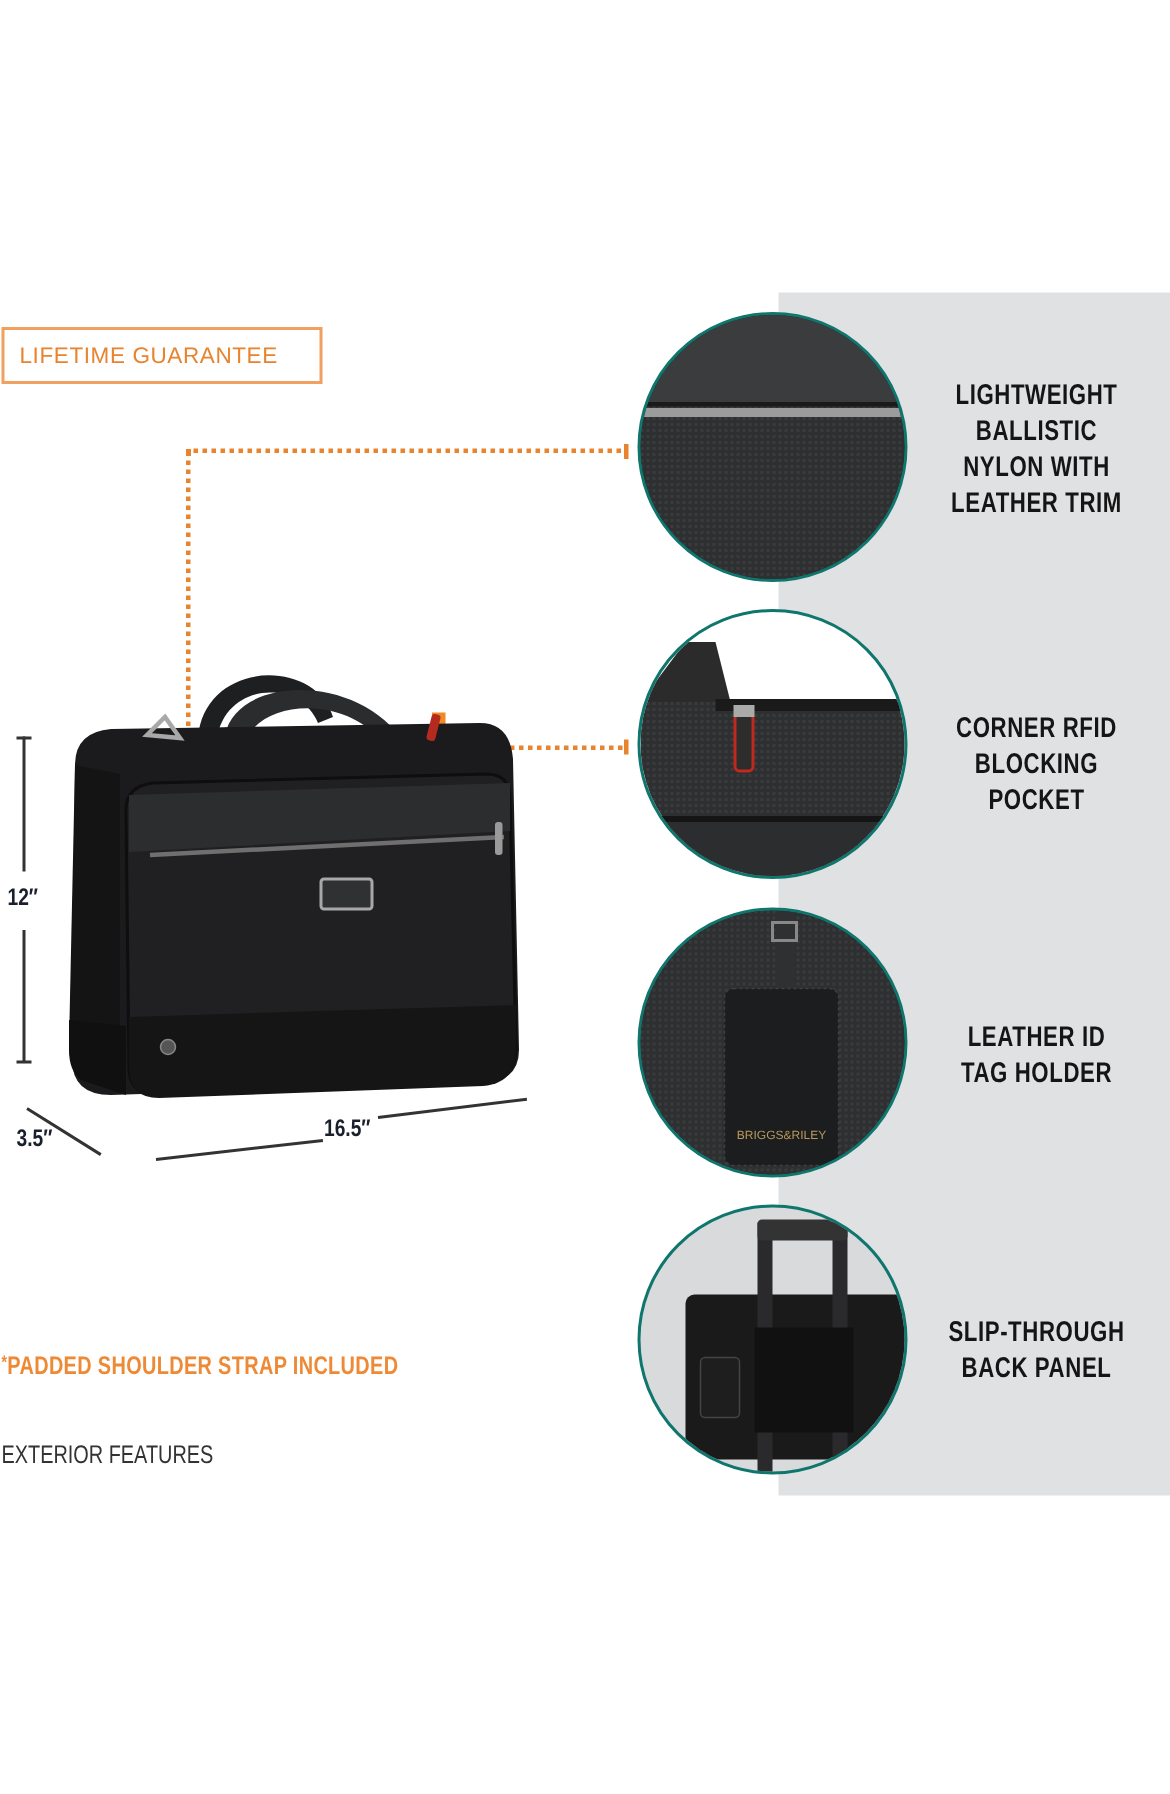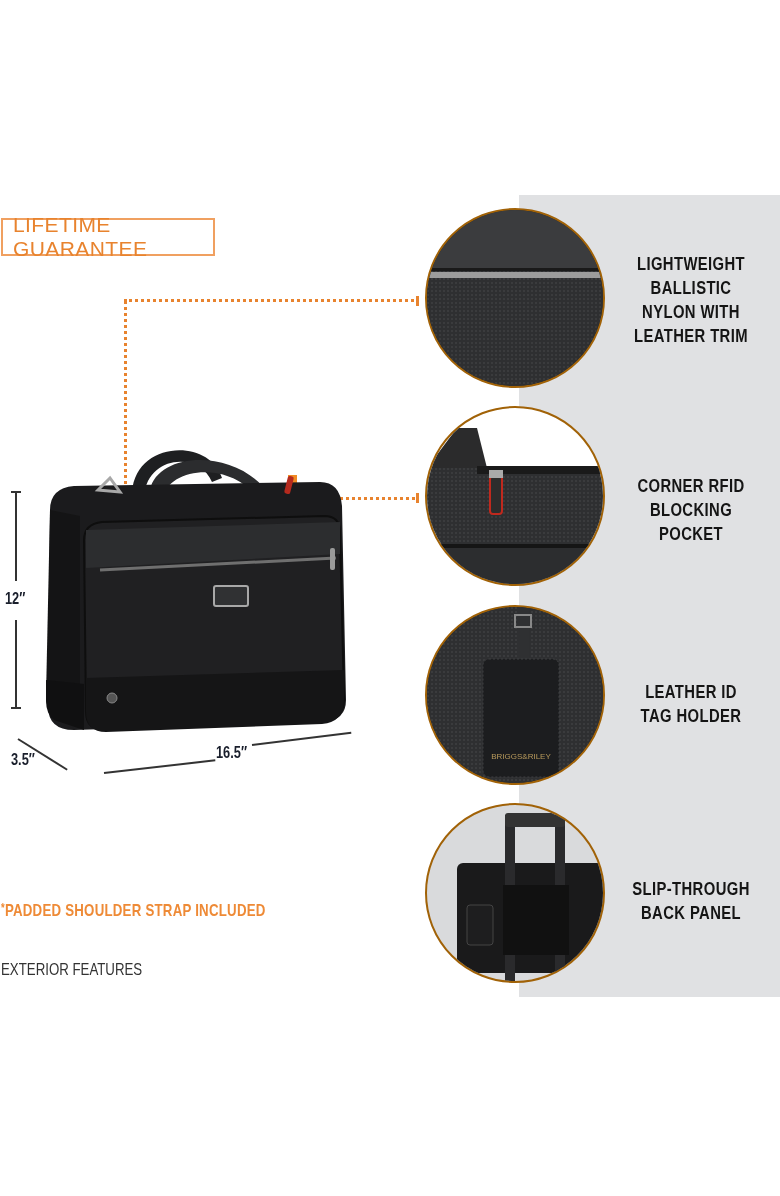--- a/index.html
+++ b/index.html
@@ -4,38 +4,38 @@
   <style>
     * { box-sizing: border-box; margin: 0; padding: 0; }
     html, body { width: 780px; height: 1196px; background: #ffffff; overflow: hidden; }
     body { position: relative; font-family: "DejaVu Sans", "Liberation Sans", sans-serif; }
 
     .gray-panel { position: absolute; left: 519px; top: 195px; width: 261px; height: 802px; background: #e0e1e3; }
 
     .guarantee-box {
       position: absolute; left: 1px; top: 218px; width: 214px; height: 38px;
       border: 2px solid #f0a060; display: flex; align-items: center; padding-left: 10px;
-      color: #e8832e; font-size: 21px; letter-spacing: 0.4px; font-family: "Liberation Sans", sans-serif;
+      color: #e8832e; font-size: 15px; letter-spacing: 0.4px; font-family: "Liberation Sans", sans-serif;
     }
 
     
     .dot-h { position: absolute; height: 0; border-top: 3px dotted #e8832e; }
     .dot-v { position: absolute; width: 0; border-left: 3px dotted #e8832e; }
     .leader-end { position: absolute; width: 3px; height: 10px; background: #e8832e; }
     .marker-sq { position: absolute; width: 9px; height: 9px; background: #f08a24; }
 
     
     .bag { position: absolute; left: 40px; top: 430px; width: 312px; height: 312px; }
 
     .dim-line { position: absolute; background: #333; }
     .dim-text { position: absolute; font-family: "Liberation Sans", sans-serif; font-size: 16px; font-weight: bold; color: #1a1f2c; transform: scaleX(0.8); transform-origin: left center; }
 
     .circle {
       position: absolute; width: 180px; height: 180px; border-radius: 50%;
-      border: 2px solid #a16207; overflow: hidden; background: #2a2b2d;
+      border: 2px solid #0f766e; overflow: hidden; background: #2a2b2d;
     }
 
     .feature-label {
       position: absolute; width: 160px; text-align: center; color: #151515;
       font-family: "Liberation Sans", sans-serif; font-size: 19px; font-weight: bold; line-height: 24px;
       transform: scaleX(0.78); transform-origin: center center; letter-spacing: 0.5px;
     }
 
     .strap-note { position: absolute; left: 1px; top: 901px; color: #ee8a36; font-family: "Liberation Sans", sans-serif; font-size: 17px; font-weight: bold; transform: scaleX(0.78); transform-origin: left center; letter-spacing: 0.3px; white-space: nowrap; }
     .strap-note .ast { font-size: 12px; vertical-align: top; }

